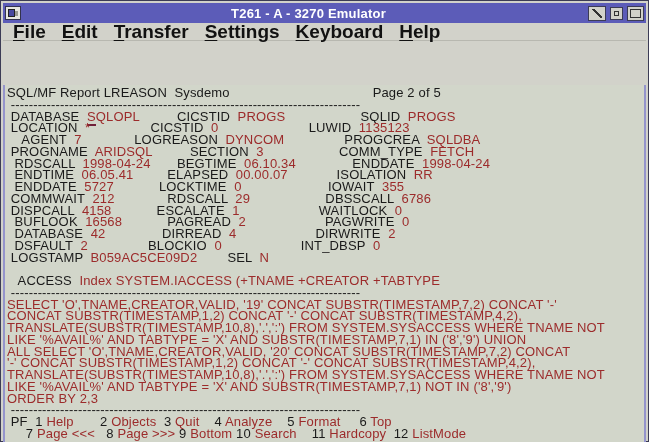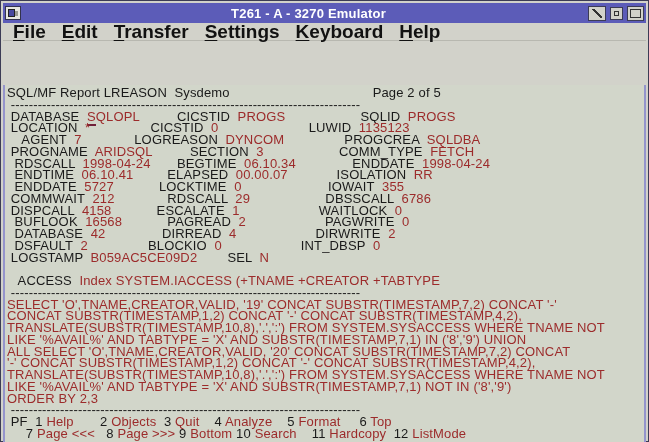--- a/index.html
+++ b/index.html
@@ -103,21 +103,21 @@
   </div>
 
   <div class="screen">
       <div class="trow"><span class="k">SQL/MF Report LREASON  Sysdemo</span><span class="k">                                      </span><span class="k">Page 2 of 5</span></div>
       <div class="trow"><span class="k"> ------------------------------------------------------------------------------</span></div>
       <div class="trow"><span class="k"> DATABASE</span><span class="k">  </span><span class="v cur">S</span><span class="v">QLOPL</span><span class="k">         </span><span class="k"> CICSTID</span><span class="k">  </span><span class="v">PROGS</span><span class="k">                </span><span class="k">    SQLID</span><span class="k">  </span><span class="v">PROGS</span></div>
       <div class="trow"><span class="k"> LOCATION</span><span class="k">  </span><span class="v">*</span><span class="k">              </span><span class="k">  CICSTID</span><span class="k">  </span><span class="v">0</span><span class="k">                    </span><span class="k">    LUWID</span><span class="k">  </span><span class="v">1135123</span></div>
       <div class="trow"><span class="k">    AGENT</span><span class="k">  </span><span class="v">7</span><span class="k">              </span><span class="k">LOGREASON</span><span class="k">  </span><span class="v">DYNCOM</span><span class="k">               </span><span class="k"> PROGCREA</span><span class="k">  </span><span class="v">SQLDBA</span></div>
       <div class="trow"><span class="k"> PROGNAME</span><span class="k">  </span><span class="v">ARIDSQL</span><span class="k">        </span><span class="k">  SECTION</span><span class="k">  </span><span class="v">3</span><span class="k">                    </span><span class="k">COMM_TYPE</span><span class="k">  </span><span class="v">FETCH</span></div>
       <div class="trow"><span class="k">  RDSCALL</span><span class="k">  </span><span class="v">1998-04-24</span><span class="k">     </span><span class="k">  BEGTIME</span><span class="k">  </span><span class="v">06.10.34</span><span class="k">             </span><span class="k">  ENDDATE</span><span class="k">  </span><span class="v">1998-04-24</span></div>
-      <div class="trow"><span class="k">  ENDTIME</span><span class="k">  </span><span class="v">06.10.41</span><span class="k">       </span><span class="k">  ELAPSED</span><span class="k">  </span><span class="v">00.00.07</span><span class="k">             </span><span class="k">ISOLATION</span><span class="k">  </span><span class="v">RR</span></div>
+      <div class="trow"><span class="k">  ENDTIME</span><span class="k">  </span><span class="v">06.05.41</span><span class="k">       </span><span class="k">  ELAPSED</span><span class="k">  </span><span class="v">00.00.07</span><span class="k">             </span><span class="k">ISOLATION</span><span class="k">  </span><span class="v">RR</span></div>
       <div class="trow"><span class="k">  ENDDATE</span><span class="k">  </span><span class="v">5727</span><span class="k">           </span><span class="k"> LOCKTIME</span><span class="k">  </span><span class="v">0</span><span class="k">                    </span><span class="k">   IOWAIT</span><span class="k">  </span><span class="v">355</span></div>
       <div class="trow"><span class="k"> COMMWAIT</span><span class="k">  </span><span class="v">212</span><span class="k">            </span><span class="k">  RDSCALL</span><span class="k">  </span><span class="v">29</span><span class="k">                   </span><span class="k"> DBSSCALL</span><span class="k">  </span><span class="v">6786</span></div>
       <div class="trow"><span class="k"> DISPCALL</span><span class="k">  </span><span class="v">4158</span><span class="k">           </span><span class="k"> ESCALATE</span><span class="k">  </span><span class="v">1</span><span class="k">                    </span><span class="k"> WAITLOCK</span><span class="k">  </span><span class="v">0</span></div>
       <div class="trow"><span class="k">  BUFLOOK</span><span class="k">  </span><span class="v">16568</span><span class="k">          </span><span class="k">  PAGREAD</span><span class="k">  </span><span class="v">2</span><span class="k">                    </span><span class="k"> PAGWRITE</span><span class="k">  </span><span class="v">0</span></div>
       <div class="trow"><span class="k">  DATABASE</span><span class="k">  </span><span class="v">42</span><span class="k">             </span><span class="k">  DIRREAD</span><span class="k">  </span><span class="v">4</span><span class="k">                    </span><span class="k"> DIRWRITE</span><span class="k">  </span><span class="v">2</span></div>
       <div class="trow"><span class="k">  DSFAULT</span><span class="k">  </span><span class="v">2</span><span class="k">              </span><span class="k">  BLOCKIO</span><span class="k">  </span><span class="v">0</span><span class="k">                    </span><span class="k"> INT_DBSP</span><span class="k">  </span><span class="v">0</span></div>
       <div class="trow"><span class="k"> LOGSTAMP</span><span class="k">  </span><span class="v">B059AC5CE09D2</span><span class="k">  </span><span class="k">      SEL</span><span class="k">  </span><span class="v">N</span></div>
       <div class="trow"></div>
       <div class="trow"><span class="k">   ACCESS</span><span class="k">  </span><span class="v">Index SYSTEM.IACCESS (+TNAME +CREATOR +TABTYPE</span></div>
       <div class="trow"><span class="k"> ------------------------------------------------------------------------------</span></div>

